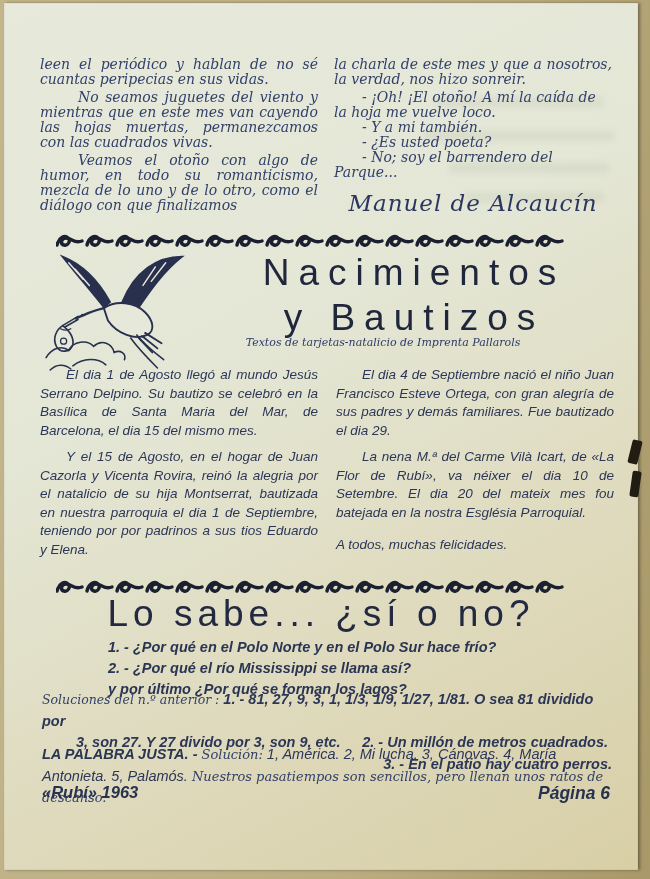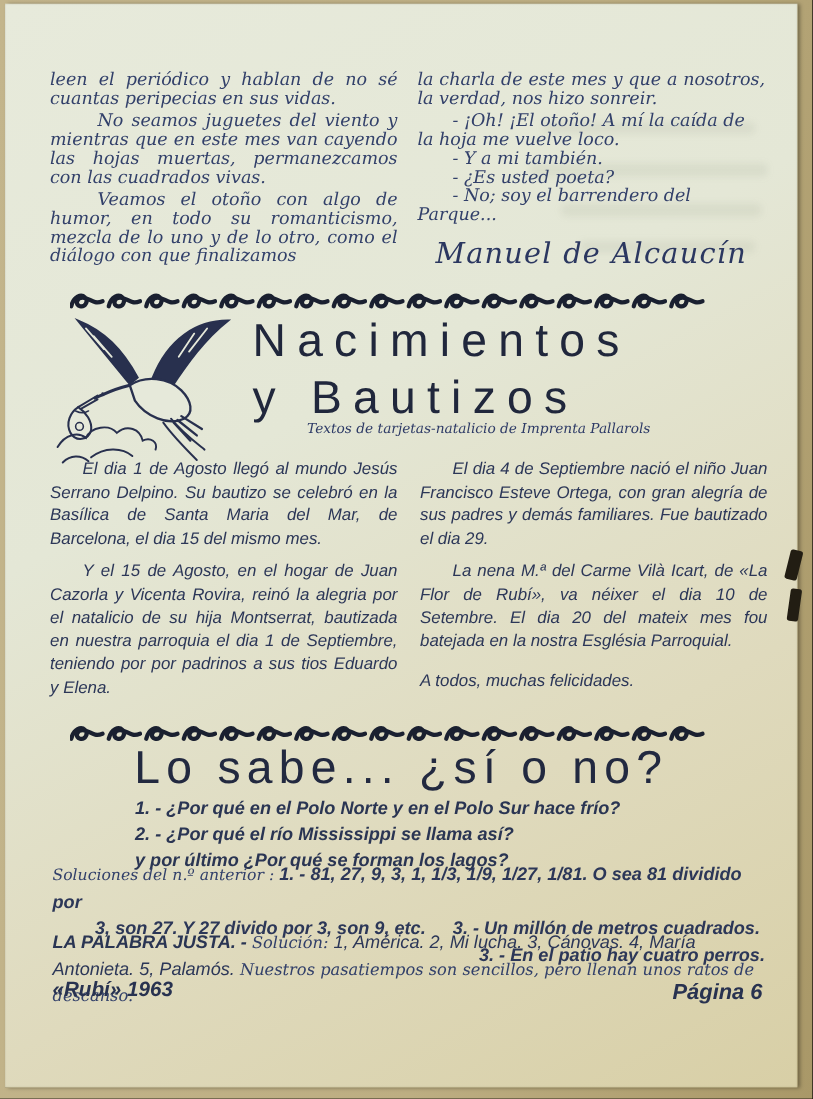--- a/index.html
+++ b/index.html
@@ -28,21 +28,21 @@
   .top-article p.dlg{text-indent:28px;text-align:left;margin:0;}
   .signature{margin-top:10px;text-align:center;font-family:"DejaVu Serif", serif;
     font-style:italic;font-size:23px;color:#2b3760;letter-spacing:1px;}
 
   .divider{position:absolute;left:52px;width:515px;height:18px;}
   .divider.d1{top:230px;}
   .divider.d2{top:576px;}
 
   .stork{position:absolute;top:247px;left:40px;width:165px;height:140px;}
 
-  .births-title{position:absolute;top:247px;left:198px;width:424px;text-align:left;
+  .births-title{position:absolute;top:247px;left:198px;width:424px;text-align:center;
     font-family:"Liberation Sans", sans-serif;color:#20273c;font-size:37px;
     letter-spacing:9px;line-height:45px;}
   .births-subtitle{position:absolute;top:333px;left:140px;width:478px;text-align:center;
     font-size:11px;color:#2d3a66;}
   .births-cols{position:absolute;top:363px;left:36px;right:24px;display:flex;gap:18px;}
   .births-cols p{margin:0 0 8px 0;font-size:13.5px;line-height:18.5px;text-align:justify;text-indent:26px;}
   .births-closing{text-align:center;text-indent:0 !important;margin-top:14px !important;}
 
   .quiz-title{position:absolute;top:590px;left:78px;width:478px;text-align:center;
     font-family:"Liberation Sans", sans-serif;color:#222940;font-size:37px;letter-spacing:5px;}
@@ -185,21 +185,21 @@
     <p>y por último ¿Por qué se forman los lagos?</p>
   </div>
 
   <div class="solutions">
     <div>
       <span class="ink-script lead">Soluciones del n.º anterior :</span>
       <span class="ink-sans num">1. - 81, 27, 9, 3, 1, 1/3, 1/9, 1/27, 1/81. O sea 81 dividido por</span>
     </div>
     <div class="l2">
       <span class="ink-sans num">3, son 27. Y 27 divido por 3, son 9, etc.</span>
-      <span class="ink-sans num">3. - Un millón de metros cuadrados.</span>
+      <span class="ink-sans num">2. - Un millón de metros cuadrados.</span>
     </div>
     <div class="l3 ink-sans num">3. - En el patio hay cuatro perros.</div>
   </div>
 
   <div class="palabra">
     <span class="label">LA PALABRA JUSTA. -</span>
     <span class="ink-script note">Solución:</span>
     <span class="ink-sans num">1, América. 2, Mi lucha. 3, Cánovas. 4, María Antonieta. 5, Palamós.</span>
     <span class="ink-script note">Nuestros pasatiempos son sencillos, pero llenan unos ratos de descanso.</span>
   </div>

